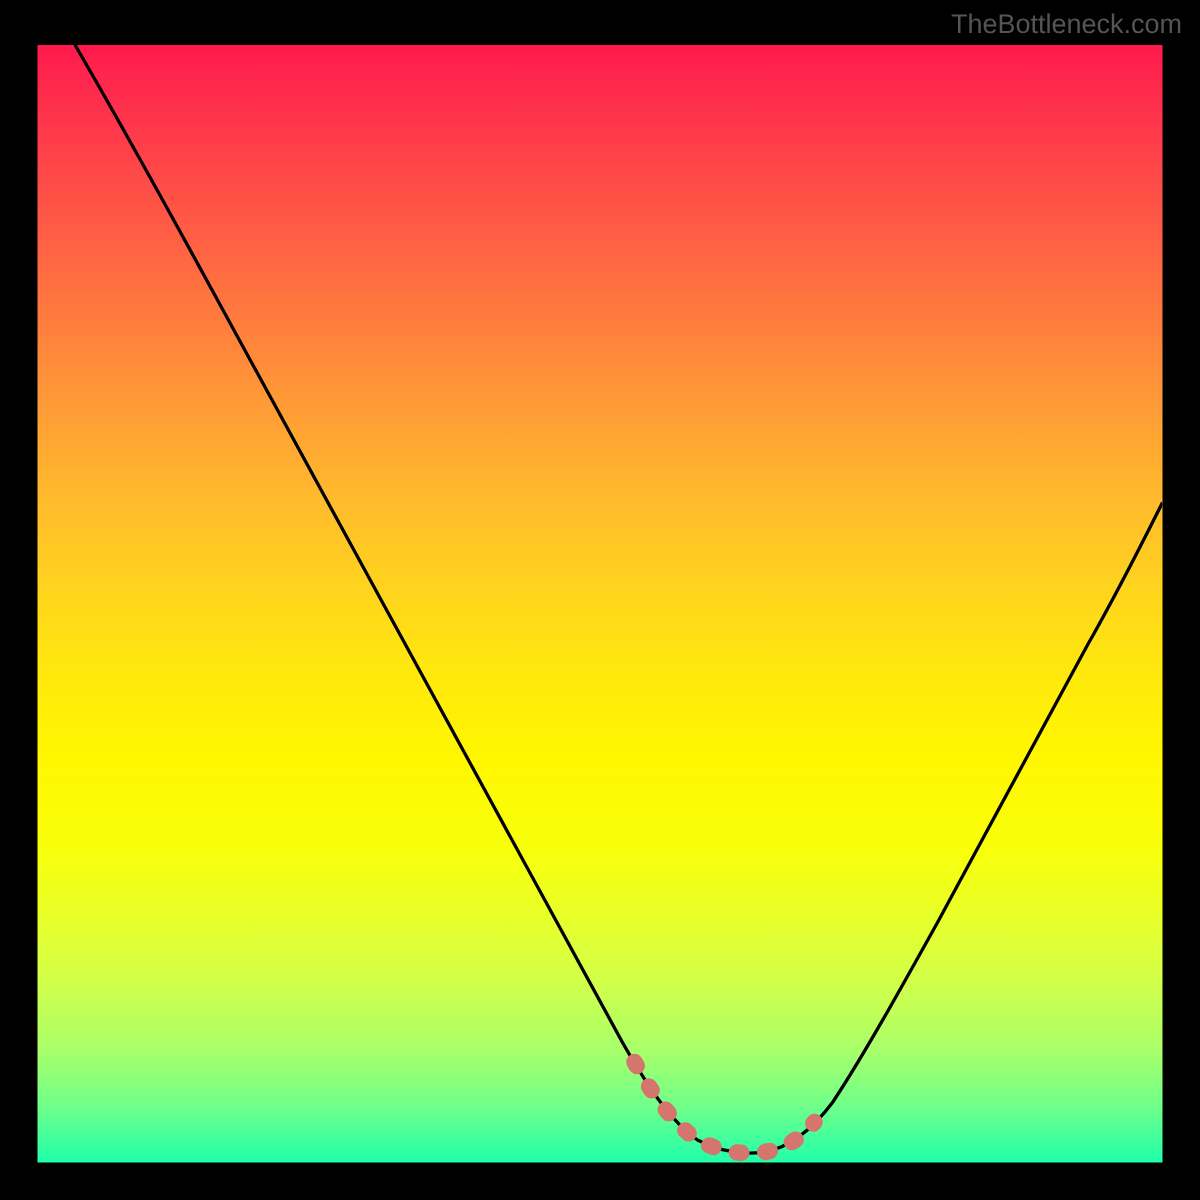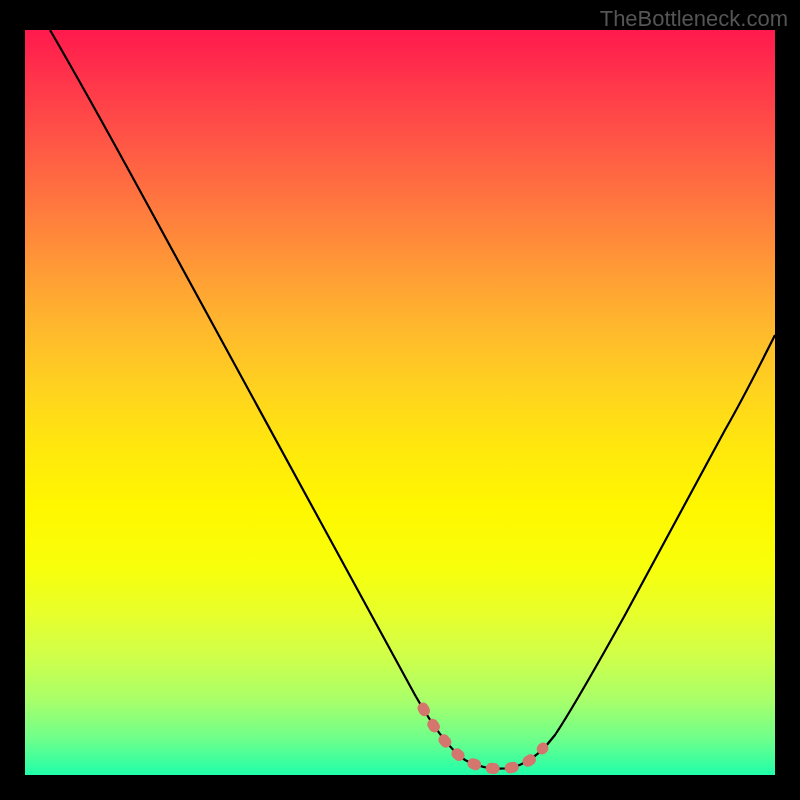--- a/index.html
+++ b/index.html
@@ -8,21 +8,21 @@
     height: 800px;
     background: #000;
     position: relative;
     font-family: Arial, sans-serif;
   }
   .watermark {
     position: absolute;
     top: 6px;
     right: 12px;
     color: #555;
-    font-size: 22px;
+    font-size: 18px;
     font-weight: 500;
     z-index: 10;
   }
   .plot-area {
     position: absolute;
     left: 25px;
     top: 30px;
     width: 750px;
     height: 745px;
     background: linear-gradient(to bottom,

